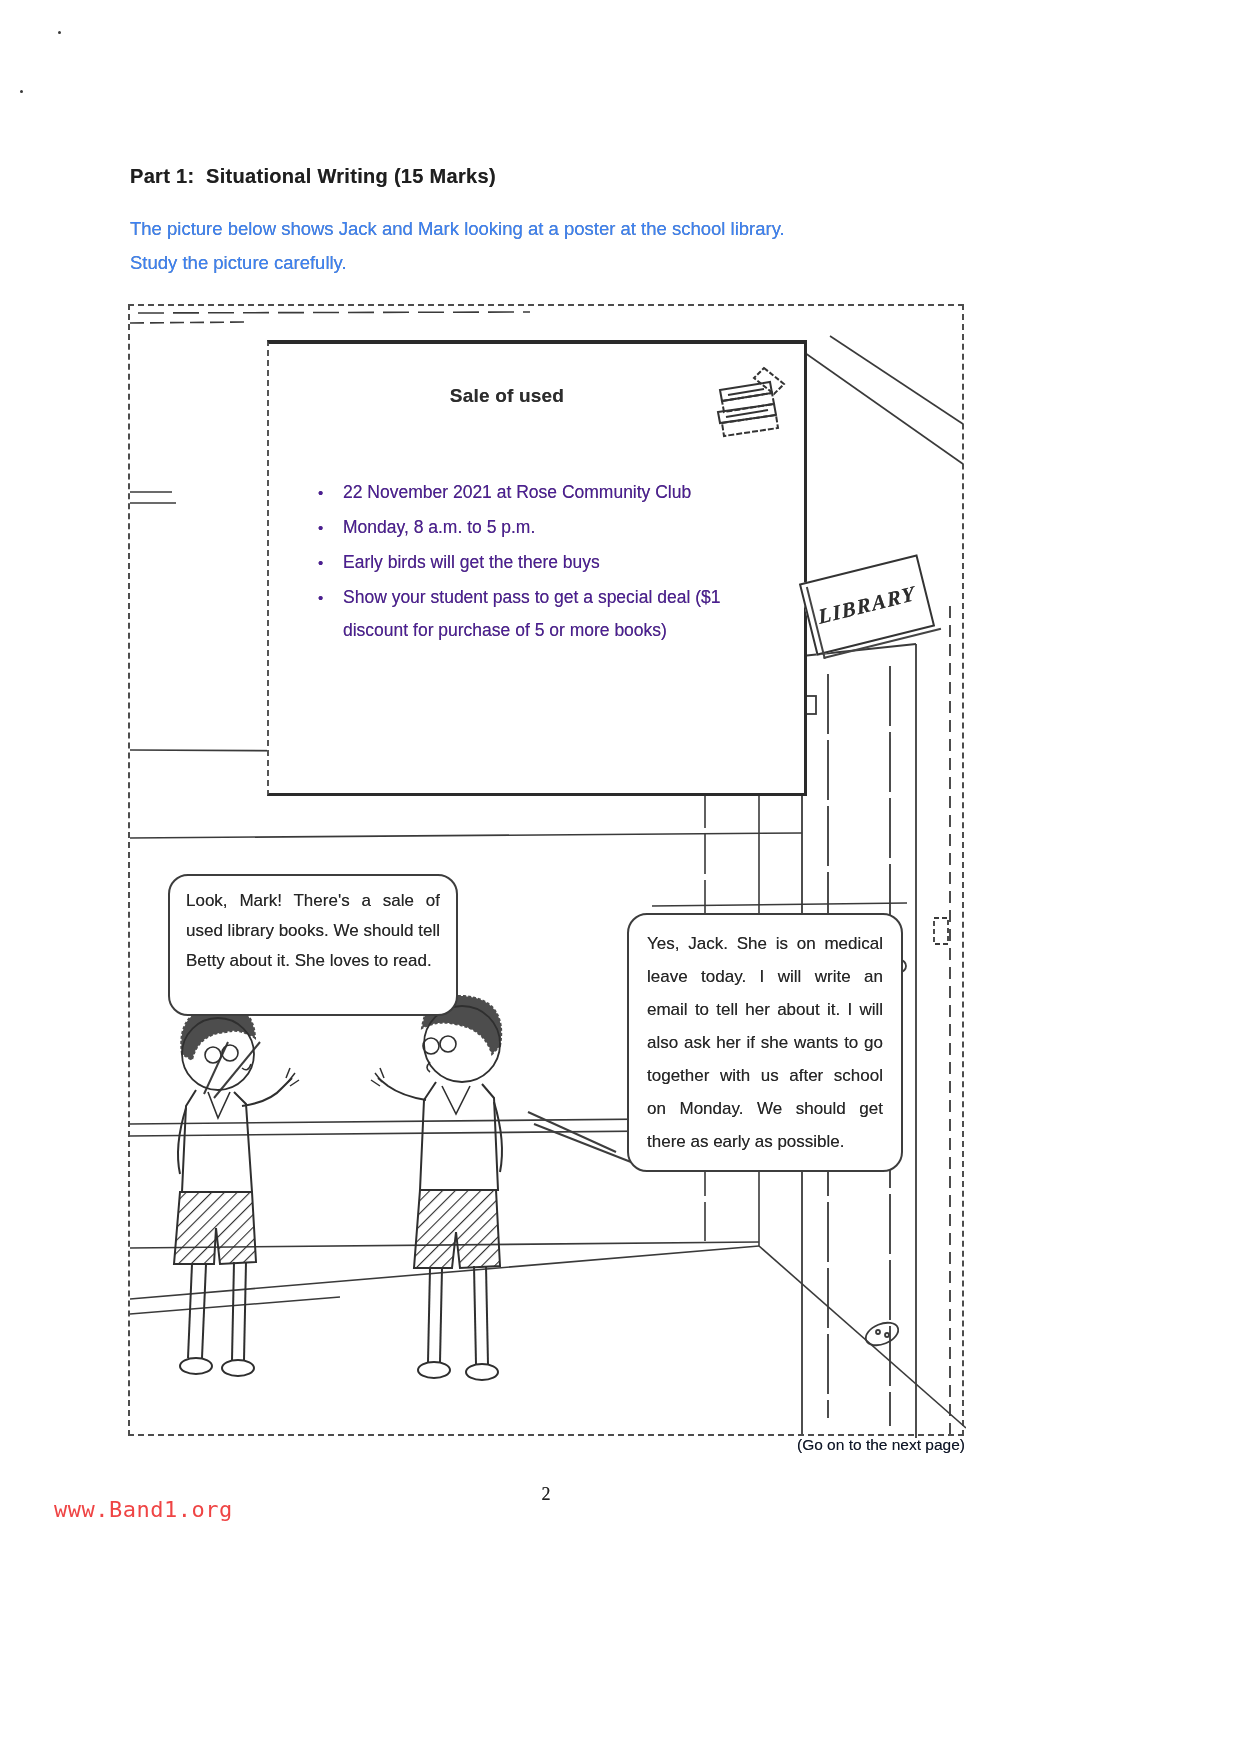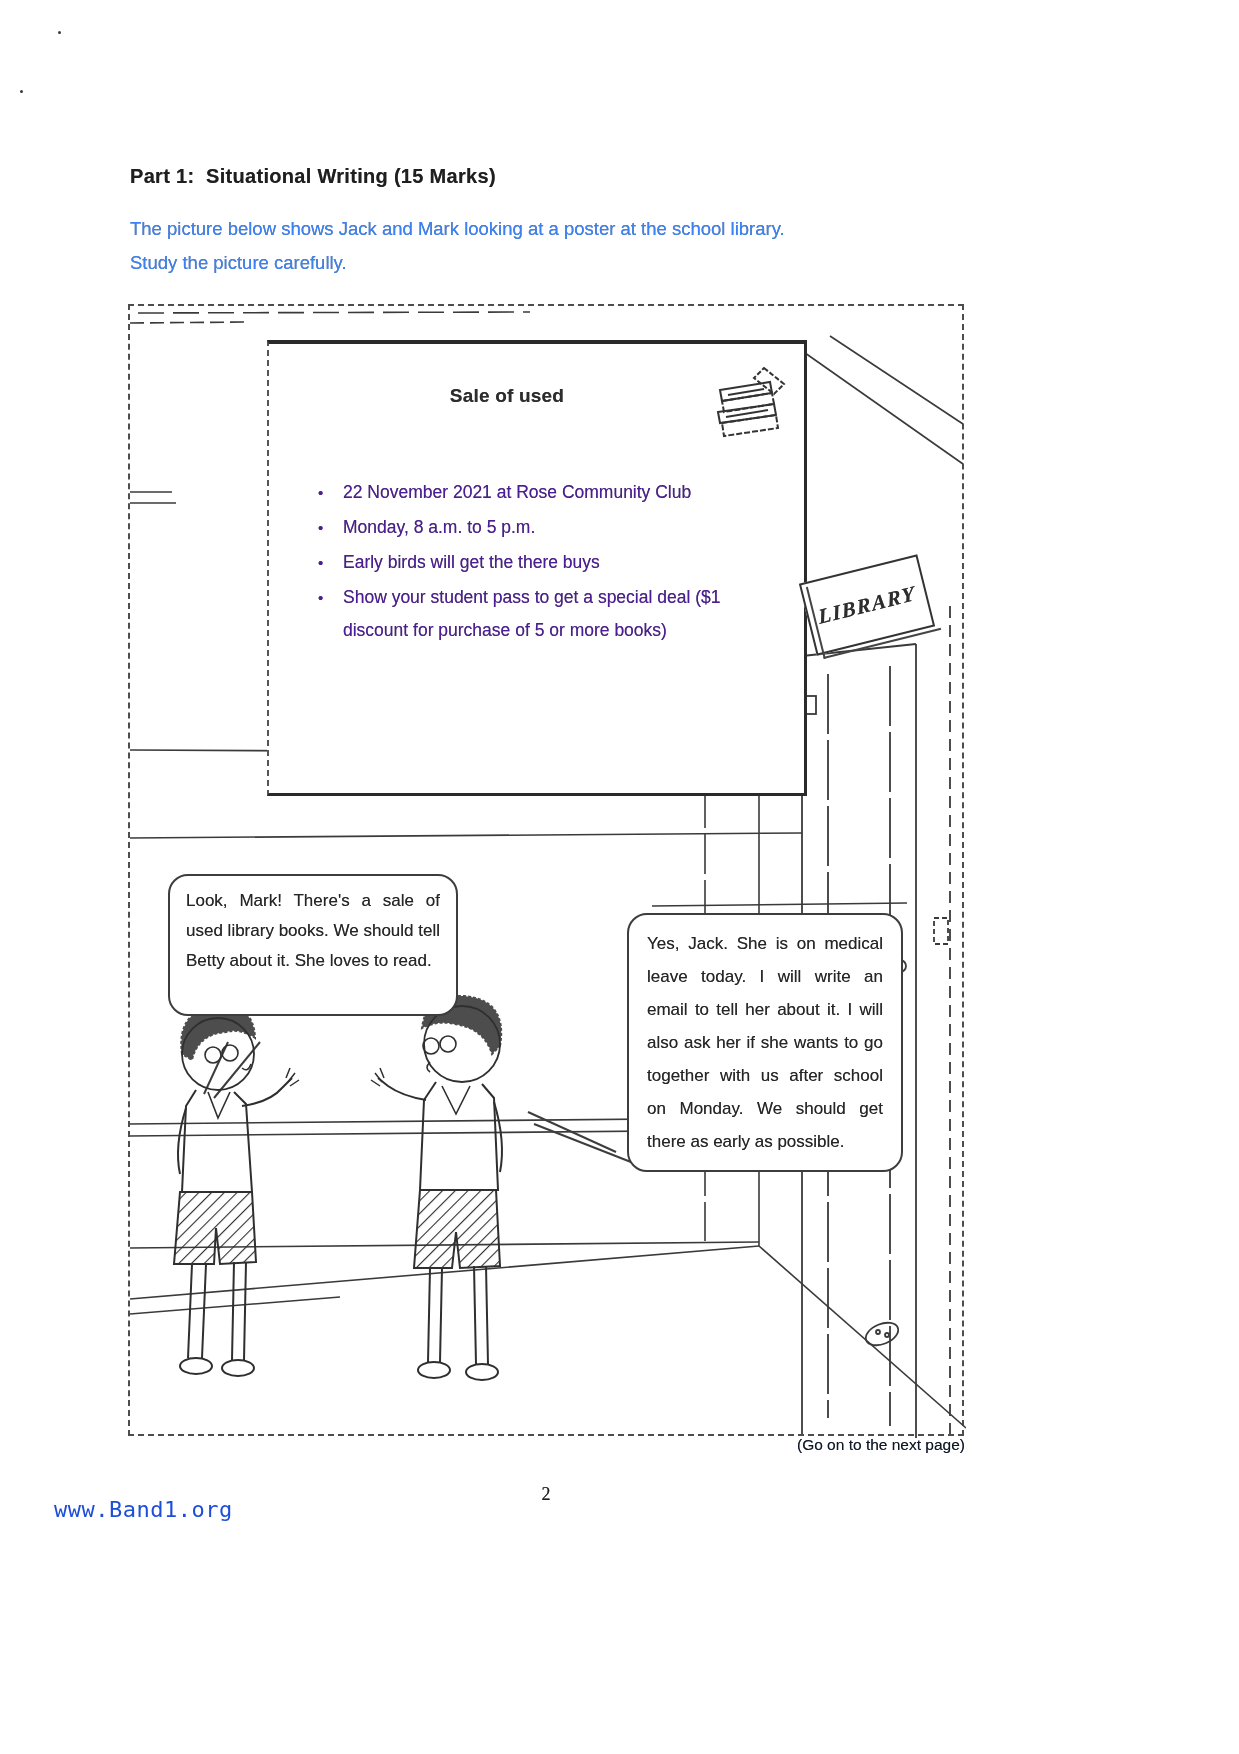--- a/index.html
+++ b/index.html
@@ -83,21 +83,21 @@
   .footer-note {
     position:absolute; right:274px; top:1436px;
     font-size:15.5px; color:#0f172a;
   }
   .page-number {
     position:absolute; left:526px; top:1484px; width:40px; text-align:center;
     font-family:"Liberation Serif", serif; font-size:18px; color:#222;
   }
   .watermark {
     position:absolute; left:54px; top:1497px;
-    font-family:"DejaVu Sans Mono", monospace; font-size:22px; letter-spacing:0.5px; color:#1d4ed8;
+    font-family:"DejaVu Sans Mono", monospace; font-size:22px; letter-spacing:0.5px; color:#ef4444;
     text-shadow:none;
   }
 </style>
 </head>
 <body>
 
 <div class="page">
 
   <div class="scan-dot dot1"></div>
   <div class="scan-dot dot2"></div>

